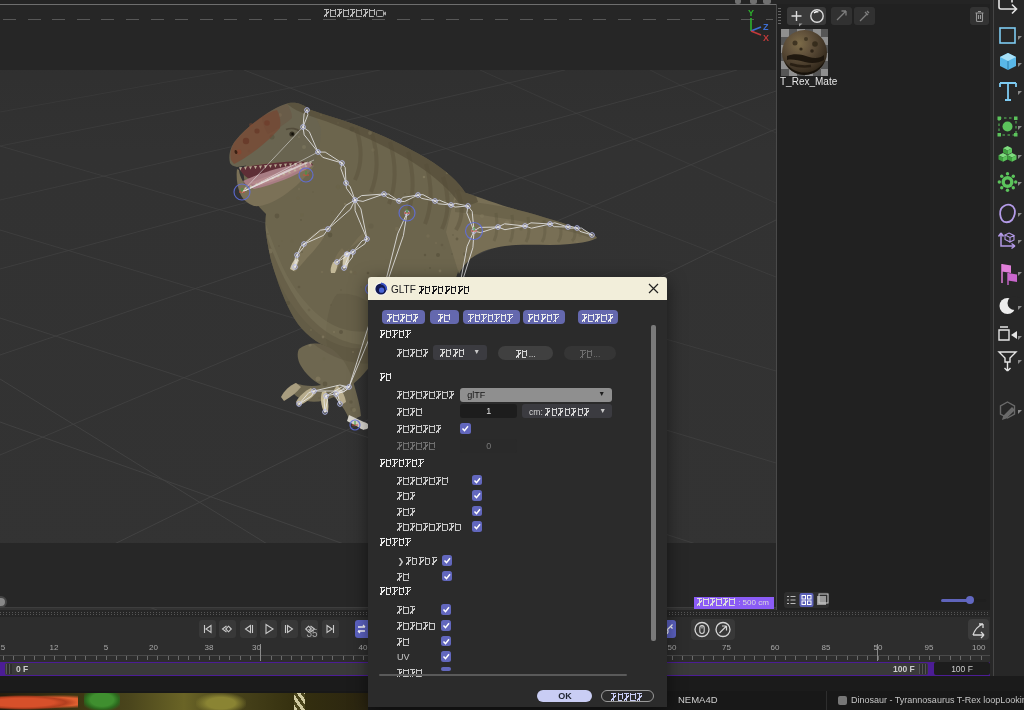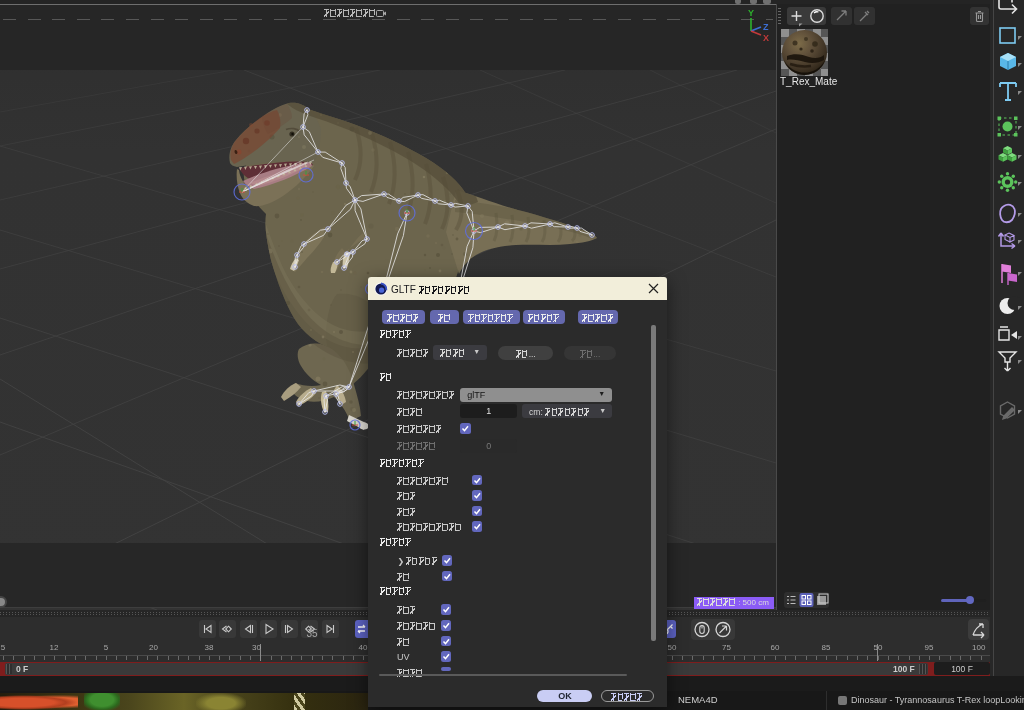--- a/index.html
+++ b/index.html
@@ -735,21 +735,21 @@
 <div class="abs" style="left:715px;top:643px;width:16px;text-align:right;font-size:8px;color:#a8a8a8">75</div>
 <div class="abs" style="left:767px;top:643px;width:16px;text-align:center;font-size:8px;color:#a8a8a8">60</div>
 <div class="abs" style="left:818px;top:643px;width:16px;text-align:center;font-size:8px;color:#a8a8a8">85</div>
 <div class="abs" style="left:870px;top:643px;width:16px;text-align:center;font-size:8px;color:#a8a8a8">50</div>
 <div class="abs" style="left:921px;top:643px;width:16px;text-align:center;font-size:8px;color:#a8a8a8">95</div>
 <div class="abs" style="left:972px;top:643px;width:16px;text-align:left;font-size:8px;color:#a8a8a8">100</div>
 <div class="abs" style="left:968px;top:619px;width:21px;height:21px;background:#3c3c3c;border-radius:4px"></div>
 <svg class="abs" style="left:968px;top:619px" width="21" height="21">
     <path d="M5,16 C7,10 10,7 15,5 M15,5 l-4,0 M15,5 l0,4 M5,16 l11,0 M16,16 l-3,-3 M16,16 l-3,3" stroke="#d8d8d8" stroke-width="1.3" fill="none"></path>
   </svg>
-<div class="abs" style="left:0;top:662px;width:990px;height:14px;background:#7f1d1d">
+<div class="abs" style="left:0;top:662px;width:990px;height:14px;background:#4c1d95">
   <div class="abs" style="left:5px;top:1px;width:923px;height:12px;background:#3a3a3a;border-radius:2px"></div>
   <div class="abs" style="left:6px;top:2px;width:6px;height:10px;background:repeating-linear-gradient(90deg,#555 0 1px,#2e2e2e 1px 3px)"></div>
   <div class="abs" style="left:919px;top:2px;width:8px;height:10px;background:repeating-linear-gradient(90deg,#555 0 1px,#2e2e2e 1px 3px)"></div>
   <div class="abs" style="left:16px;top:2px;color:#ccc;font-size:8.5px;font-weight:bold">0 F</div>
   <div class="abs" style="left:893px;top:2px;color:#ccc;font-size:8.5px;font-weight:bold">100 F</div>
   <div class="abs" style="left:934px;top:0px;width:56px;height:13px;background:#1d1d1d;border-radius:2px;color:#ccc;font-size:8.5px;text-align:center;padding-top:1.5px">100 F</div>
 </div>
 <div class="abs" style="left:0;top:676px;width:1024px;height:15px;background:#1b1b1b"></div>
 
 <div class="abs" style="left:0;top:691px;width:1024px;height:19px;background:#181818">

